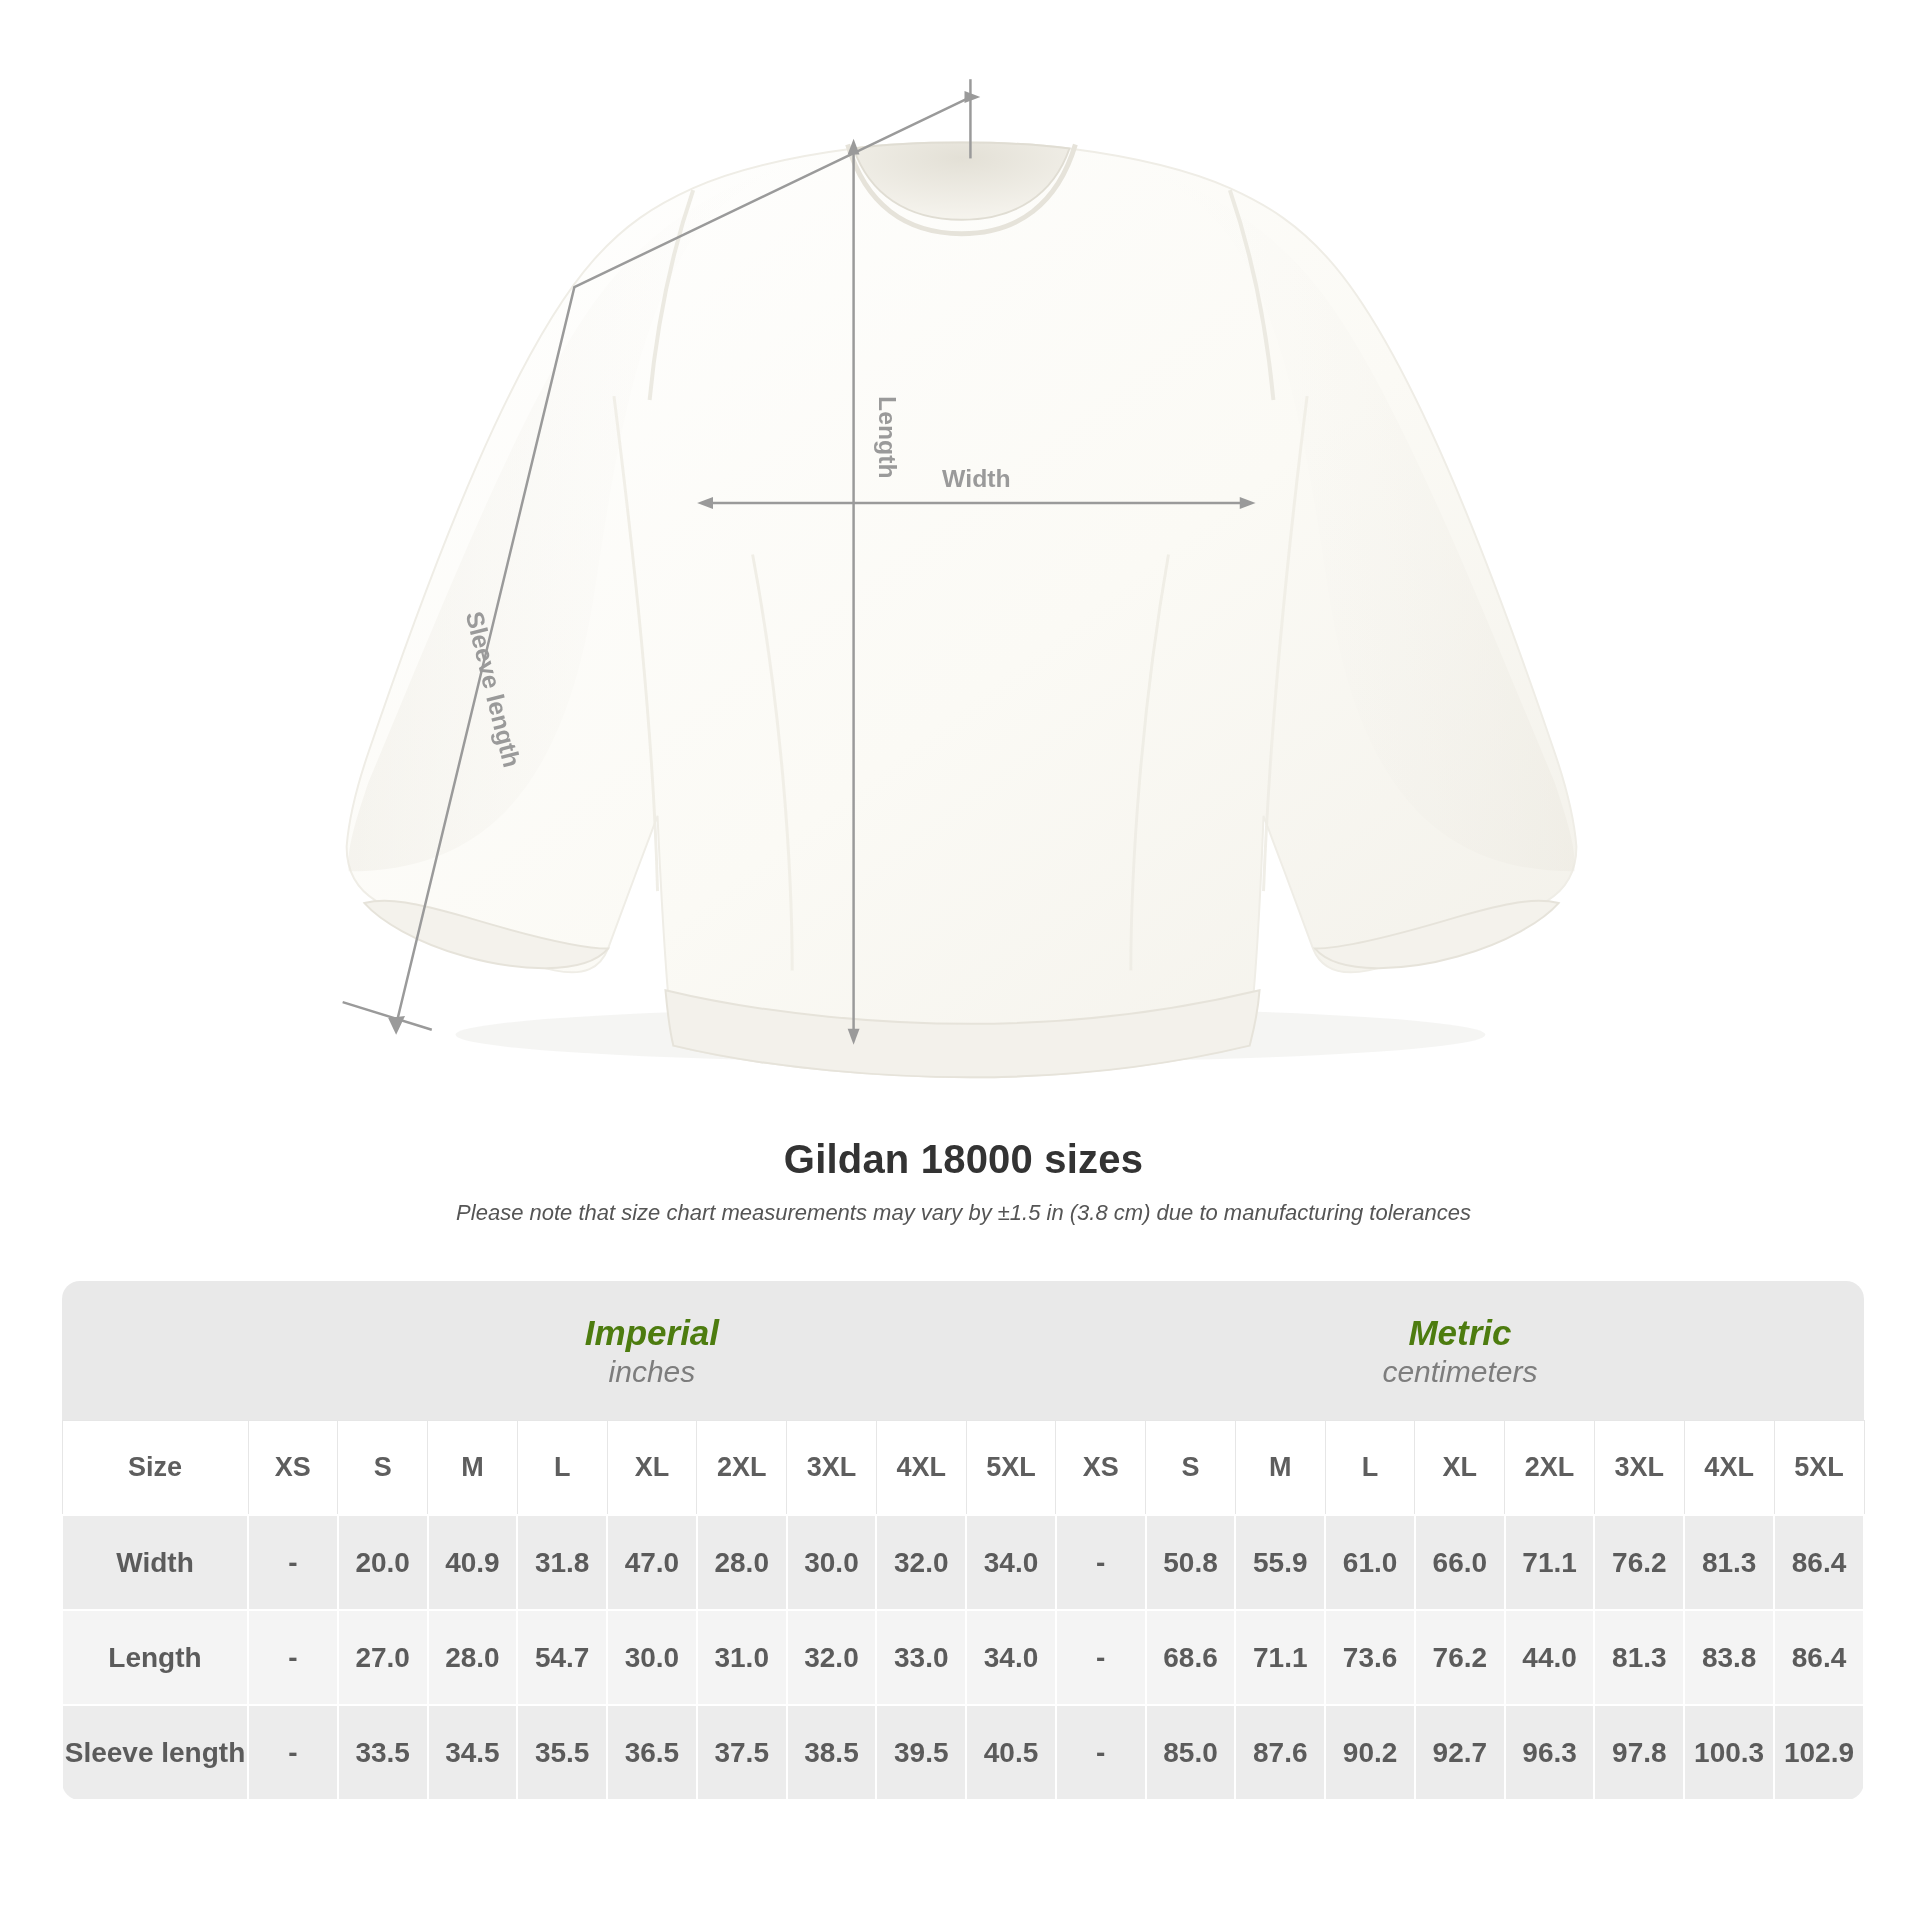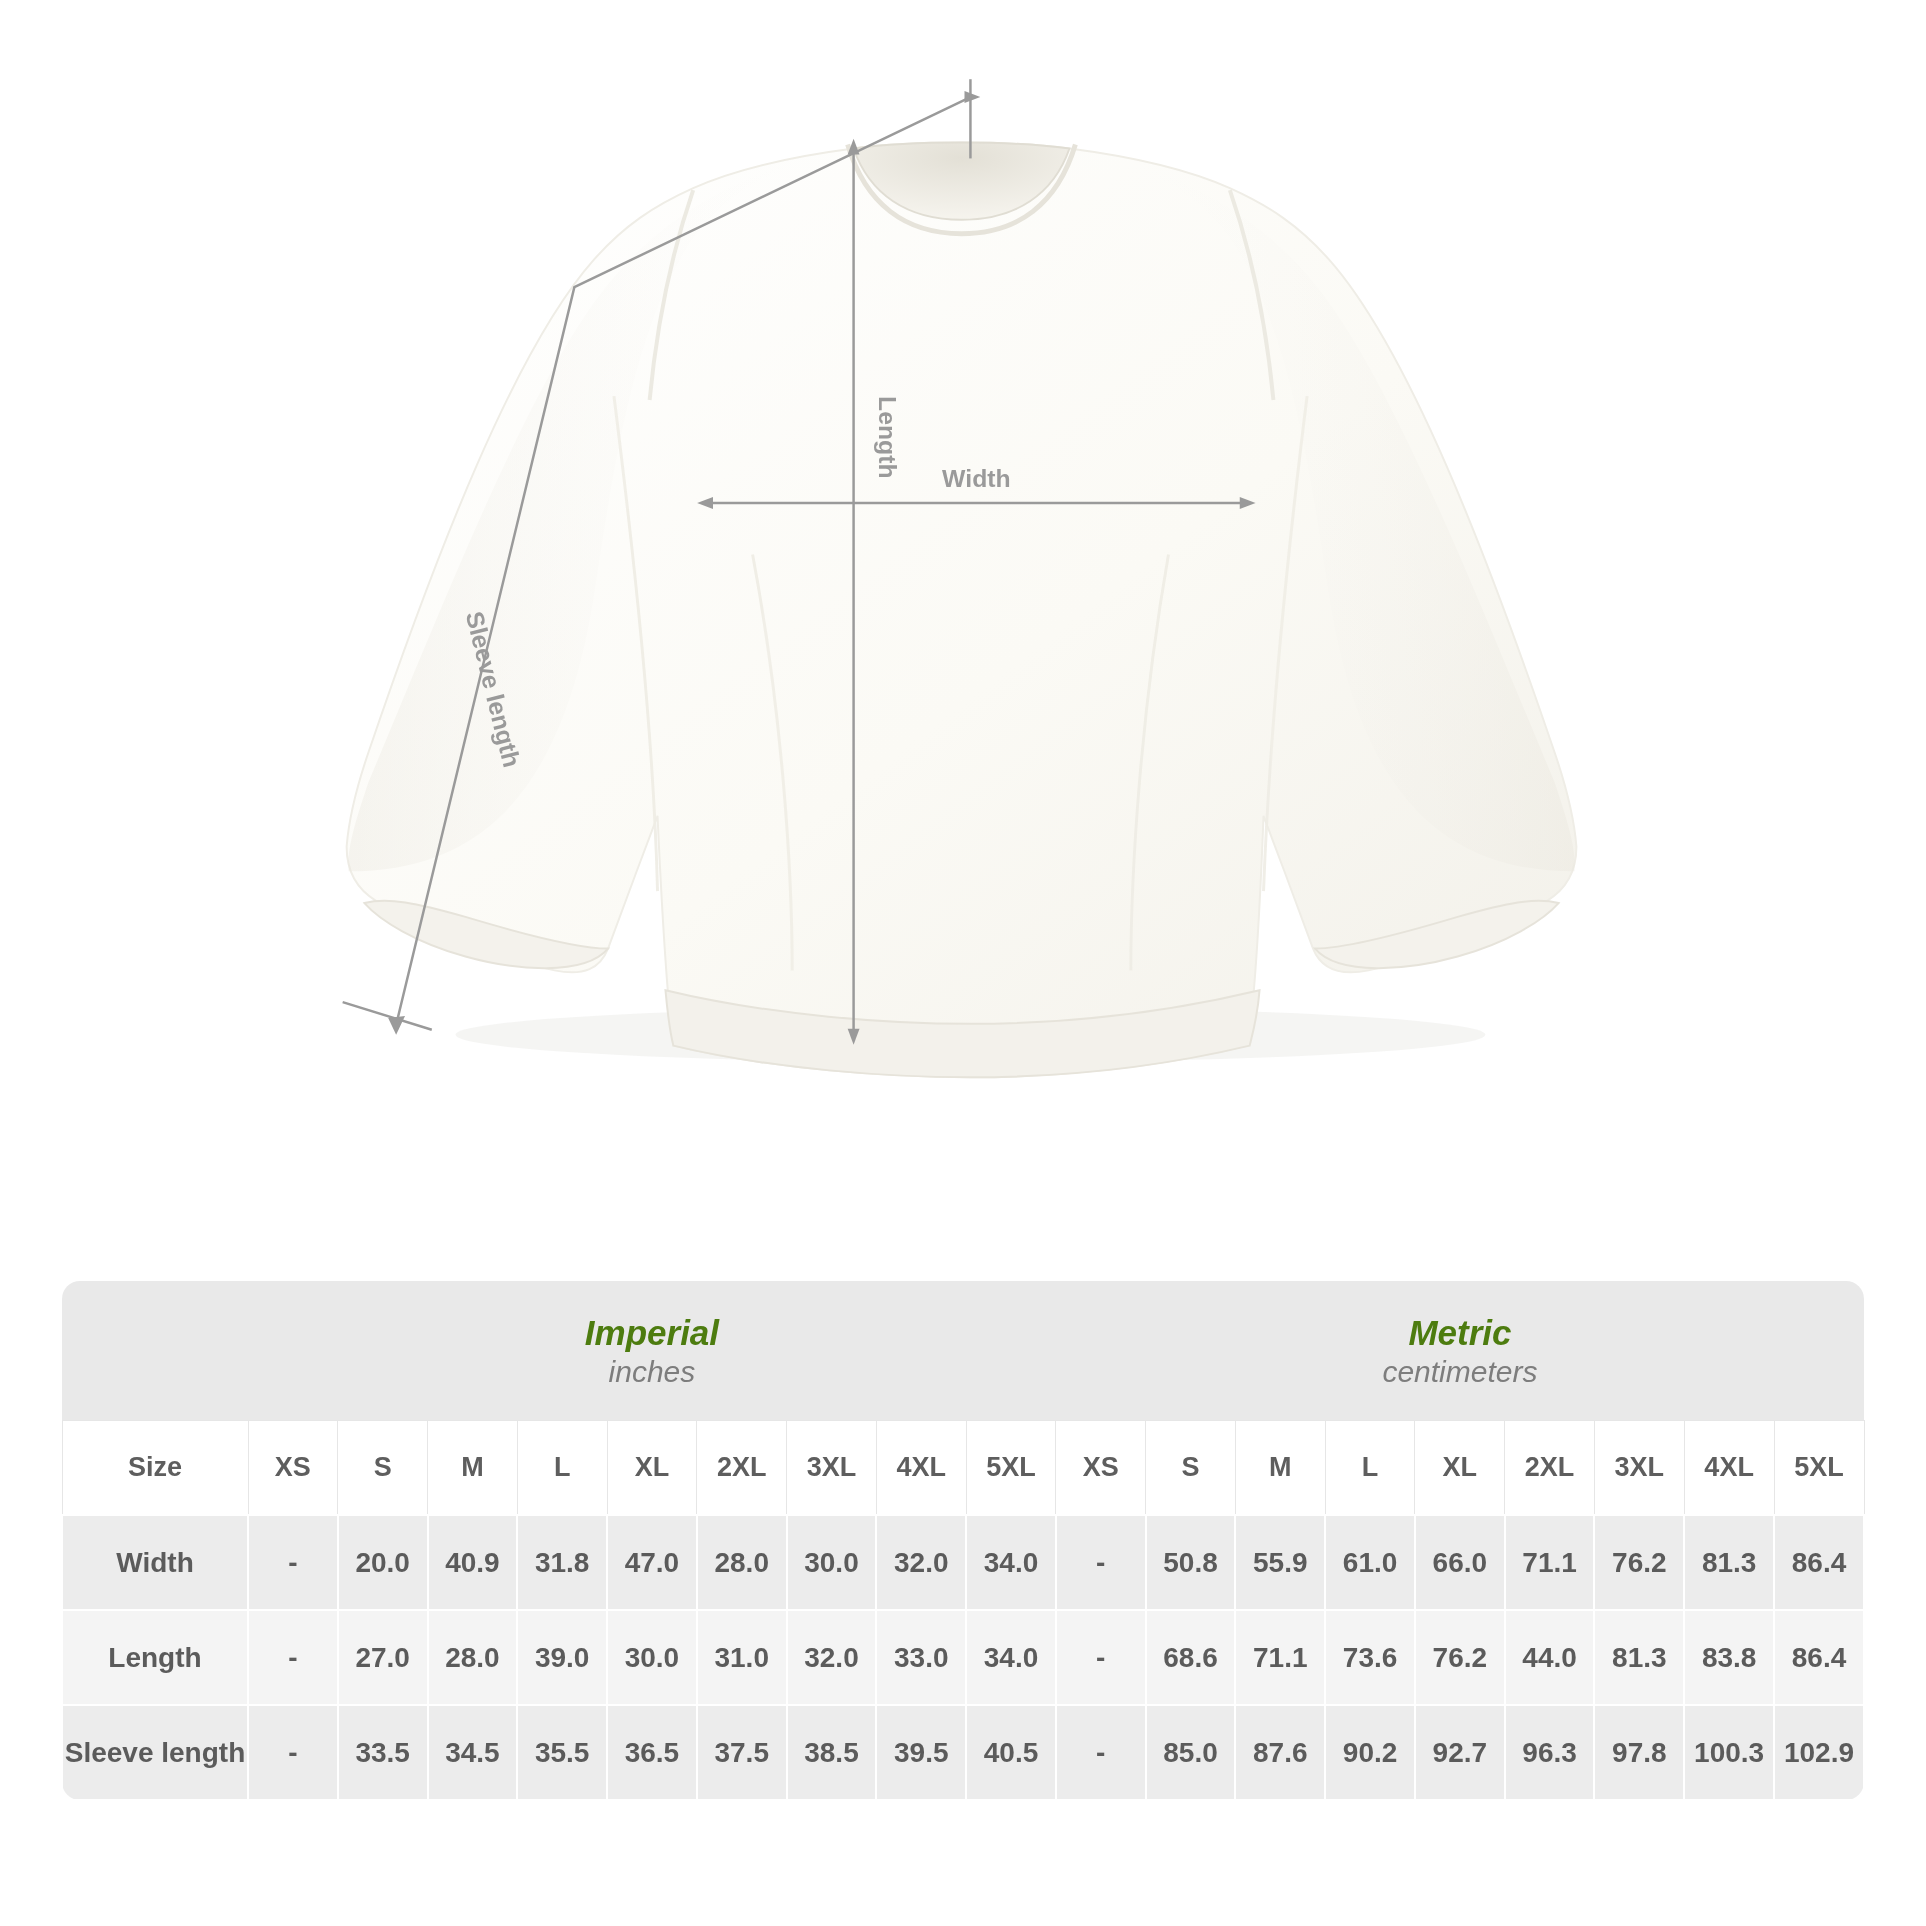--- a/index.html
+++ b/index.html
@@ -242,20 +242,24 @@
 
         <line x1="346" y1="1012" x2="436" y2="1040"></line>
       </g>
 
       <text class="lbl" x="888" y="400" font-size="25" transform="rotate(90 888 400)">Length</text>
       <text class="lbl" x="986" y="492" font-size="25" text-anchor="middle">Width</text>
       <text class="lbl" x="470" y="620" font-size="25" transform="rotate(76 470 620)">Sleeve length</text>
     </svg>
   </div>
 
+  <div class="title-block">
+    <div class="chart-title">Gildan 18000 sizes</div>
+    <div class="chart-note">Please note that size chart measurements may vary by ±1.5 in (3.8 cm) due to manufacturing tolerances</div>
+  </div>
 
   <div class="table-wrap">
     <table class="size-chart">
       <colgroup>
         <col style="width:186px">
         <col span="18">
       </colgroup>
       <tbody>
         <tr class="unit-row">
           <th class="corner radius-top-left"></th>
@@ -311,21 +315,21 @@
           <td>76.2</td>
           <td>81.3</td>
           <td>86.4</td>
         </tr>
 
         <tr class="data-row alt">
           <td class="rowlabel">Length</td>
           <td>-</td>
           <td>27.0</td>
           <td>28.0</td>
-          <td>39.0</td>
+          <td>54.7</td>
           <td>30.0</td>
           <td>31.0</td>
           <td>32.0</td>
           <td>33.0</td>
           <td>34.0</td>
           <td>-</td>
           <td>68.6</td>
           <td>71.1</td>
           <td>73.6</td>
           <td>76.2</td>

